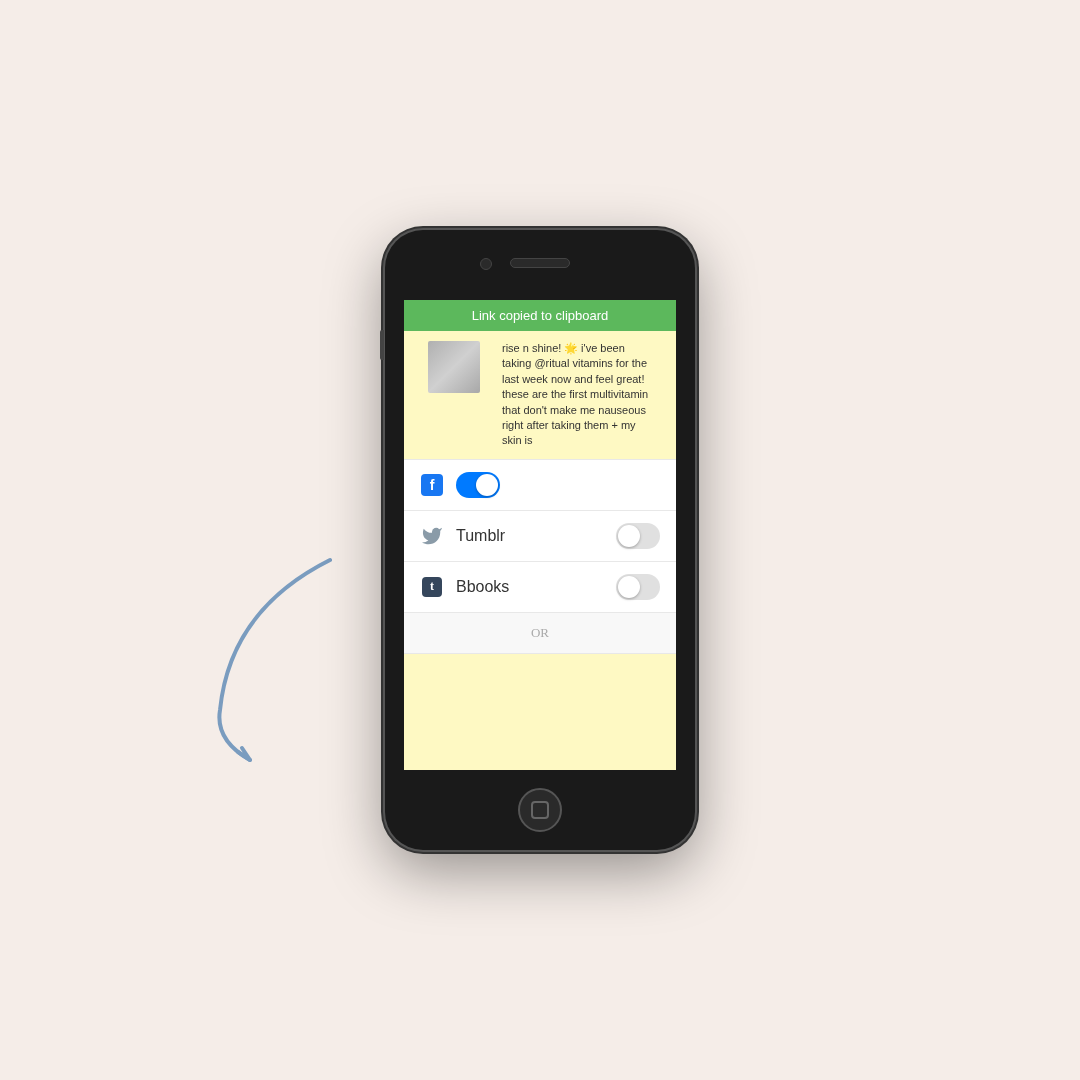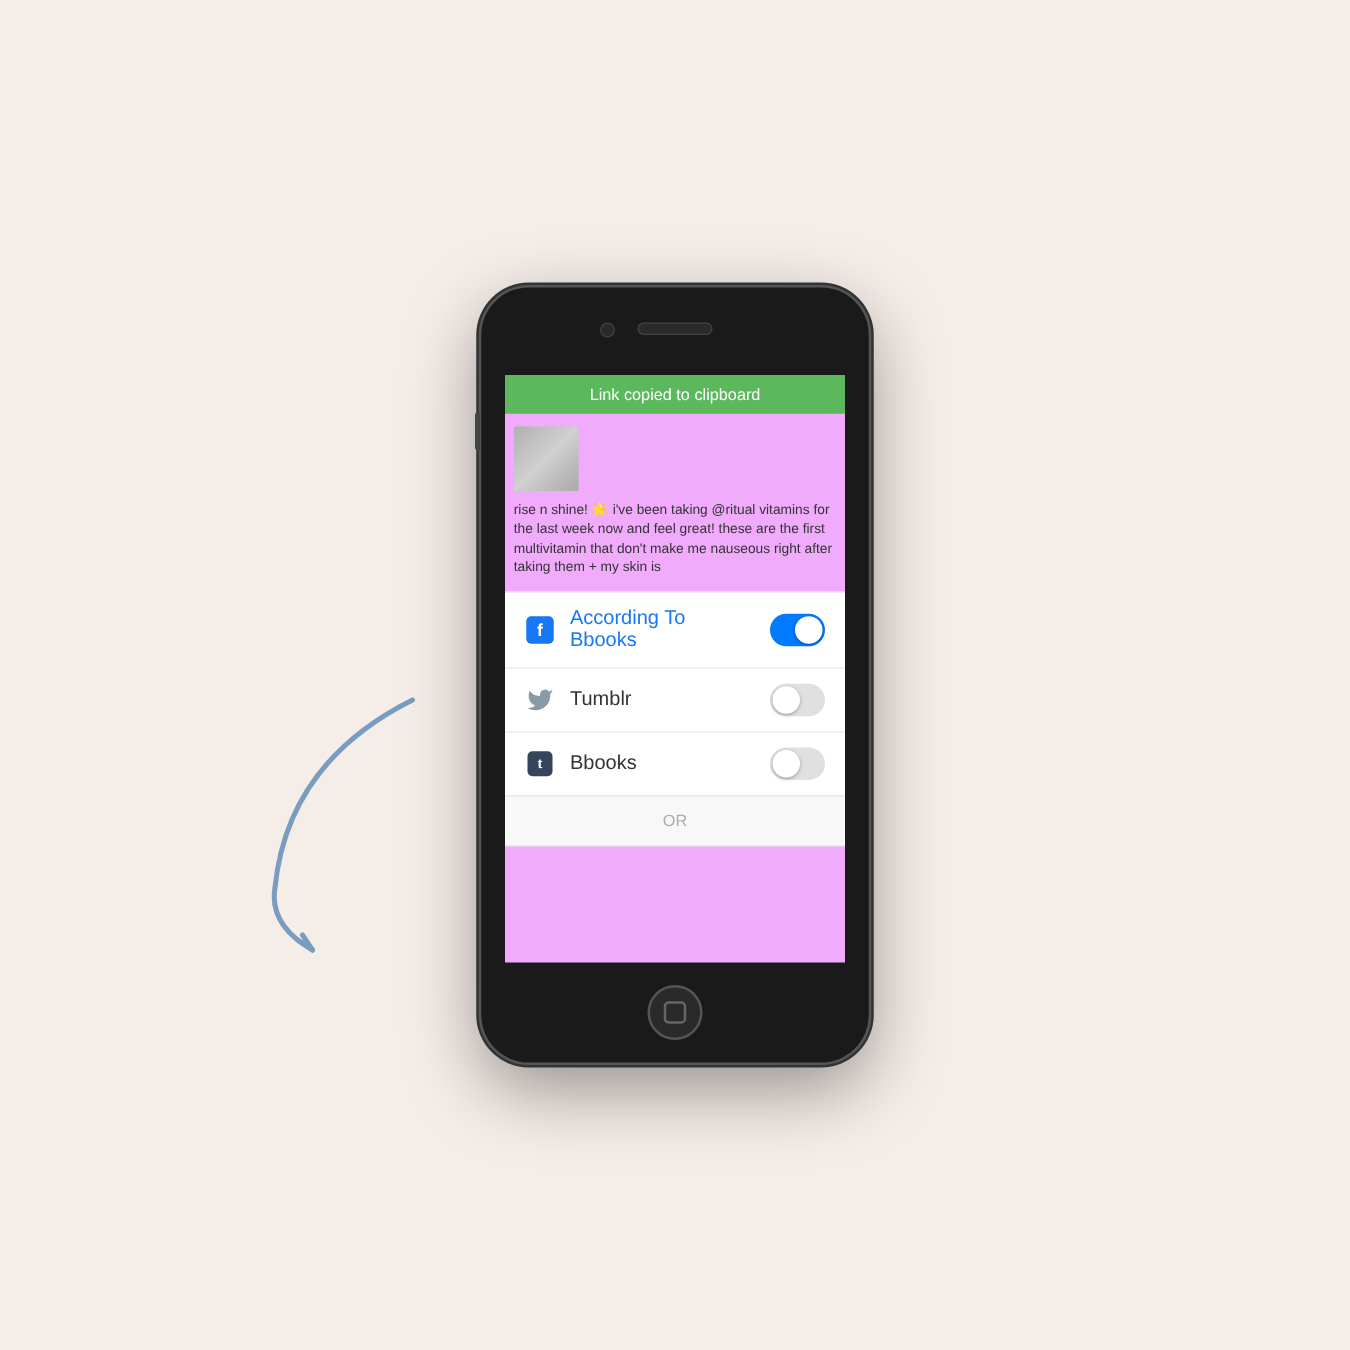--- a/index.html
+++ b/index.html
@@ -91,43 +91,42 @@
       position: absolute;
       left: 50%;
       transform: translateX(-50%);
       top: 28px;
     }
 
     
     .screen {
       width: 272px;
       flex: 1;
-      background: #f0abfc;
+      background: #fef9c3;
       overflow: hidden;
       position: relative;
       margin: 0 auto;
     }
 
     
     .notification-bar {
       background: #5cb85c;
       color: white;
       text-align: center;
       padding: 8px 12px;
       font-size: 13px;
       font-weight: 500;
     }
 
     
     .post-preview {
       display: flex;
-      padding: 10px 7px;
+      padding: 10px 24px;
       border-bottom: 1px solid #e8e8e8;
-      gap: 8px;
-      flex-direction: column;
+      gap: 22px;
     }
 
     .post-thumb {
       width: 52px;
       height: 52px;
       background: #c8c8c8;
       flex-shrink: 0;
       border-radius: 2px;
       overflow: hidden;
       position: relative;
@@ -214,20 +213,21 @@
     }
 
     
     .or-divider {
       text-align: center;
       padding: 12px 0;
       font-size: 13px;
       color: #aaa;
       border-bottom: 1px solid #e8e8e8;
       background: #f8f8f8;
+      font-family: Liberation Serif, serif;
     }
 
     
     .copy-link {
       padding: 16px 16px;
       font-size: 16px;
       color: #333;
     }
 
     
@@ -317,21 +317,20 @@
       </div>
       <div class="post-text">rise n shine! 🌟 i've been taking @ritual vitamins for the last week now and feel great! these are the first multivitamin that don't make me nauseous right after taking them + my skin is</div>
     </div>
 
     <div class="share-section">
 
       <div class="share-item">
         <div class="share-icon">
           <div class="fb-icon">f</div>
         </div>
-        <span class="share-label active">According To Bbooks</span>
         <div class="toggle on">
           <div class="toggle-knob"></div>
         </div>
       </div>
 
       <div class="share-item">
         <div class="share-icon">
           <svg width="22" height="22" viewBox="0 0 24 24" fill="#8a9ba8">
             <path d="M23 3a10.9 10.9 0 0 1-3.14 1.53 4.48 4.48 0 0 0-7.86 3v1A10.66 10.66 0 0 1 3 4s-4 9 5 13a11.64 11.64 0 0 1-7 2c9 5 20 0 20-11.5a4.5 4.5 0 0 0-.08-.83A7.72 7.72 0 0 0 23 3z"></path>
           </svg>

